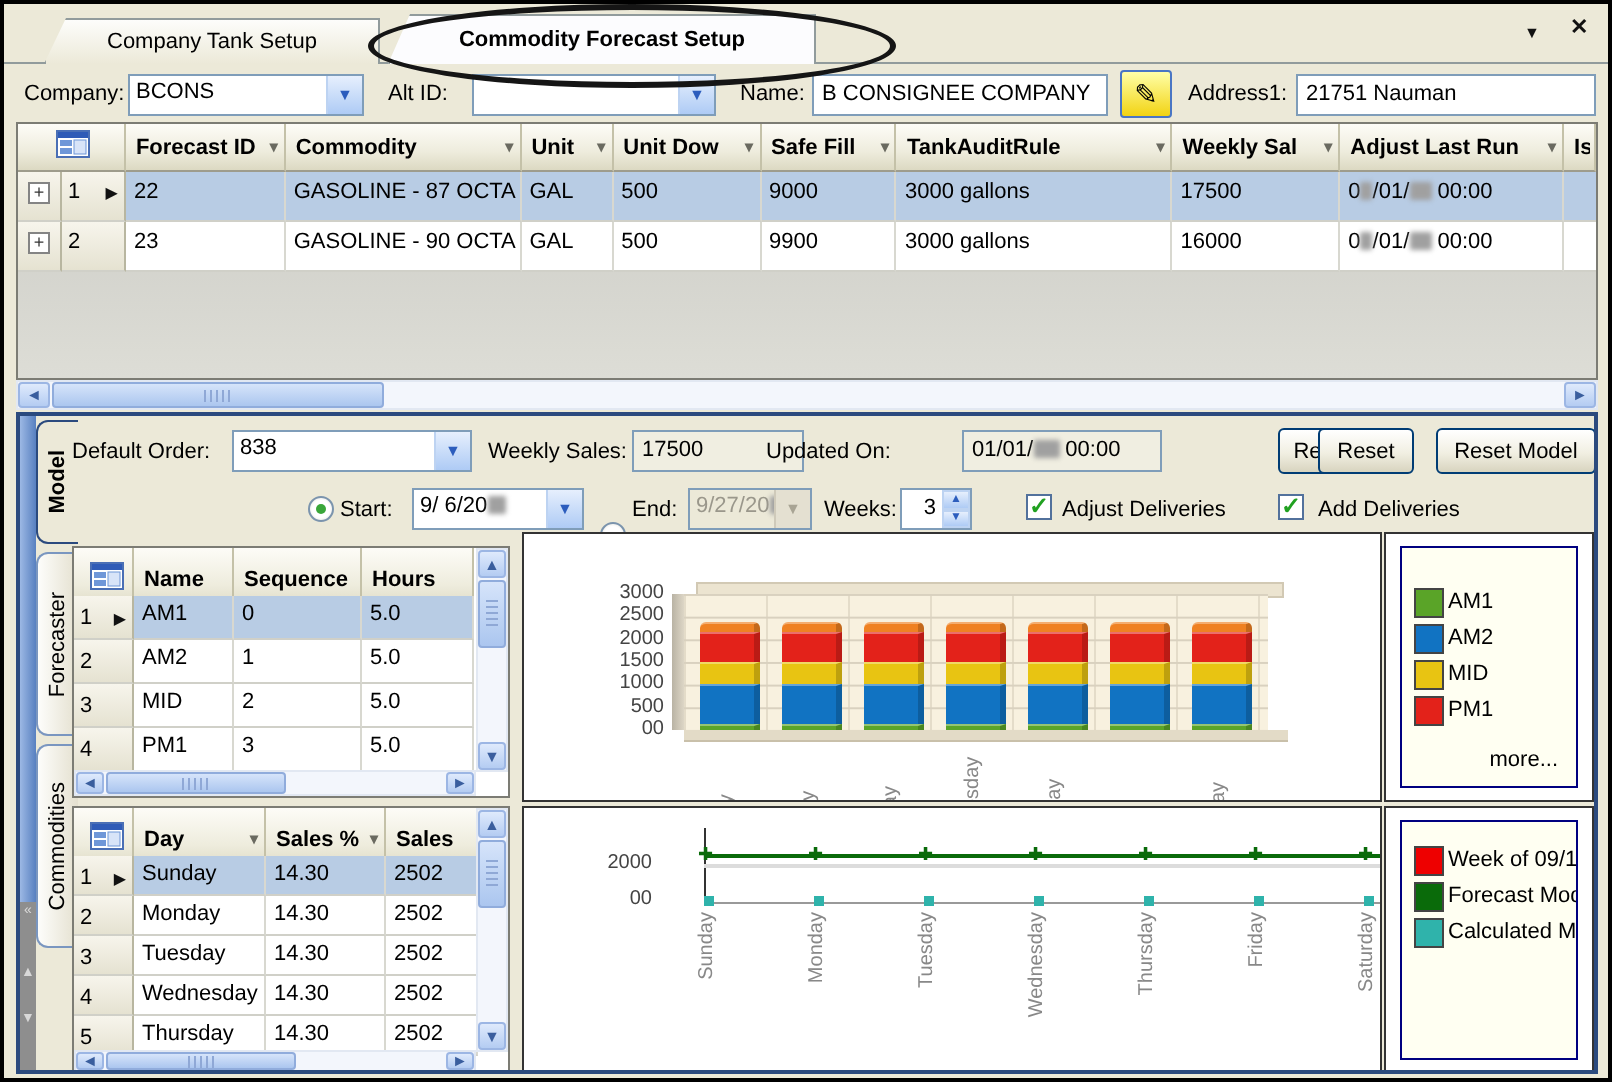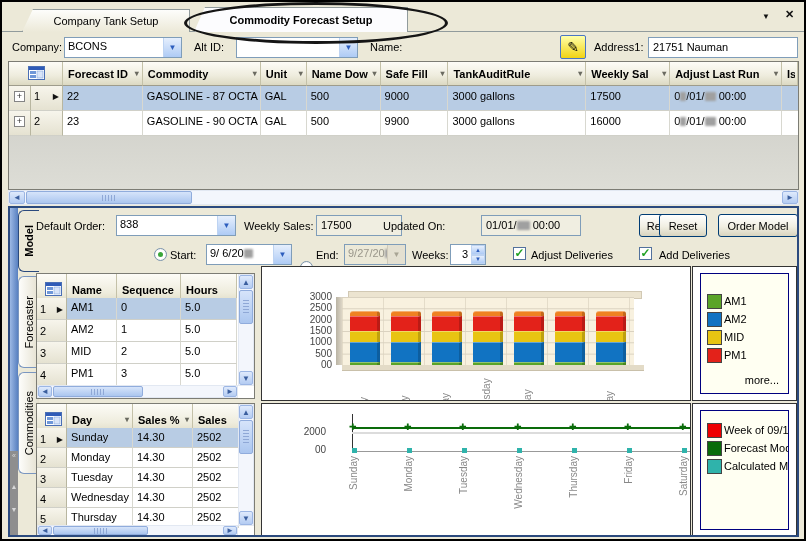--- a/index.html
+++ b/index.html
@@ -106,20 +106,23 @@
   <div class="a combo" style="left:62px;top:35px;width:118px;height:21px;">
     <div class="cv">BCONS</div>
     <div class="carrow">▼</div>
   </div>
   <div class="a lbl" style="left:192px;top:39px;">Alt ID:</div>
   <div class="a combo" style="left:234px;top:35px;width:122px;height:21px;">
     <div class="cv"></div>
     <div class="carrow">▼</div>
   </div>
   <div class="a lbl" style="left:368px;top:39px;">Name:</div>
+  <div class="a tb" style="left:404px;top:35px;width:148px;height:21px;">
+    <span>B CONSIGNEE COMPANY</span>
+  </div>
   <div class="a pencilbtn" style="left:558px;top:33px;width:26px;height:24px;">
     <span>✎</span>
   </div>
   <div class="a lbl" style="left:592px;top:39px;">Address1:</div>
   <div class="a tb" style="left:646px;top:35px;width:150px;height:21px;">
     <span>21751 Nauman</span>
   </div>
 
   <div class="a" id="main-grid" style="left:6px;top:59px;width:791px;height:129px;">
     <div class="hrow" id="mg-head">
@@ -138,21 +141,21 @@
         </div>
         <div class="hcell" style="width: 118px;">
           <div class="hlabel">Commodity</div>
           <div class="sort-arrow">▾</div>
         </div>
         <div class="hcell" style="width: 46px;">
           <div class="hlabel">Unit</div>
           <div class="sort-arrow">▾</div>
         </div>
         <div class="hcell" style="width: 74px;">
-          <div class="hlabel">Name Dow</div>
+          <div class="hlabel">Unit Dow</div>
           <div class="sort-arrow">▾</div>
         </div>
         <div class="hcell" style="width: 68px;">
           <div class="hlabel">Safe Fill</div>
           <div class="sort-arrow">▾</div>
         </div>
         <div class="hcell" style="width: 138px;">
           <div class="hlabel">TankAuditRule</div>
           <div class="sort-arrow">▾</div>
         </div>
@@ -242,21 +245,21 @@
     <div class="a tb ro" style="left:306px;top:7px;width:86px;height:21px;">
       <span>17500</span>
     </div>
     <div class="a lbl" style="left:373px;top:12px;">Updated On:</div>
     <div class="a tb ro" style="left:471px;top:7px;width:100px;height:21px;">
       <span>01/01/</span><span class="rd" style="width:13px;"></span>
       <span>00:00</span>
     </div>
     <div class="a btn" style="left:587px;top:6px;width:54px;height:23px;margin-left:42px;">Refresh</div>
     <div class="a btn" style="left:649px;top:6px;width:48px;height:23px;">Reset</div>
-    <div class="a btn" style="left:708px;top:6px;width:80px;height:23px;">Order Model</div>
+    <div class="a btn" style="left:708px;top:6px;width:80px;height:23px;">Reset Model</div>
 
     <div class="a rad on" style="left:144px;top:40px;"></div>
     <div class="a lbl" style="left:160px;top:41px;">Start:</div>
     <div class="a combo" style="left:196px;top:36px;width:86px;height:21px;">
       <div class="cv"><span>9/ 6/20</span><span class="rd" style="width:9px;"></span></div>
       <div class="carrow">▼</div>
     </div>
     <div class="a rad" style="left:290px;top:40px;"></div>
     <div class="a lbl" style="left:306px;top:41px;">End:</div>
     <div class="a combo dis" style="left:334px;top:36px;width:62px;height:21px;">

